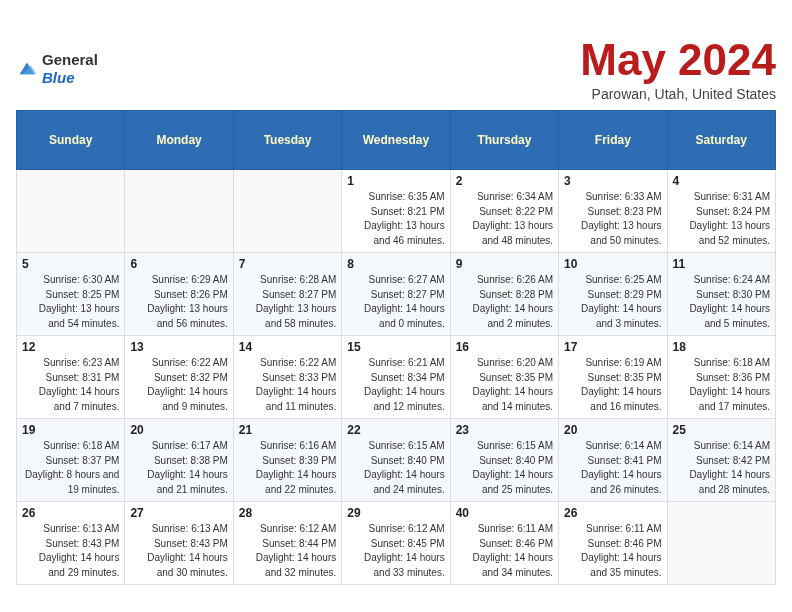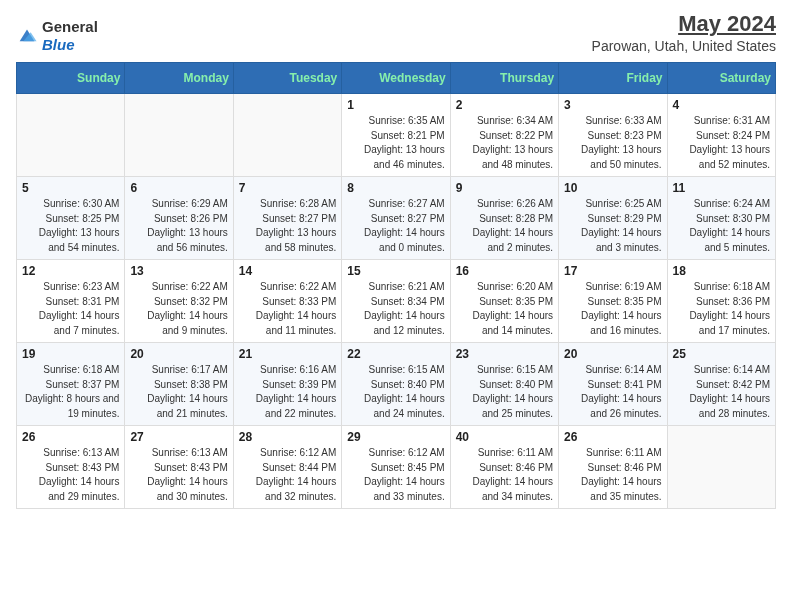--- a/index.html
+++ b/index.html
@@ -12,59 +12,59 @@
     }
     .page {
       width: 792px;
       min-height: 612px;
       padding: 12px 16px 8px 16px;
       background: #fff;
     }
     .header {
       display: flex;
       justify-content: space-between;
-      align-items: flex-end;
+      align-items: center;
       margin-bottom: 8px;
+      margin-top: 24px;
     }
     .logo {
       display: flex;
       align-items: center;
       gap: 4px;
     }
     .logo-icon {
       width: 22px;
       height: 22px;
     }
     .title-area {
       text-align: right;
     }
     .main-title {
-      font-size: 22px;
+      font-size: 44px;
       font-weight: bold;
-      color: #404040;
+      color: #b91c1c;
       line-height: 1.1;
-      text-decoration: underline;
     }
     .subtitle {
       font-size: 14px;
       color: #444;
       margin-top: 2px;
     }
     .calendar {
       width: 100%;
       border-collapse: collapse;
       border: 1px solid #ccc;
     }
     .calendar th {
       background-color: #2e6db4;
-      color: #86efac;
+      color: #fef9c3;
       font-size: 12px;
       font-weight: bold;
-      padding: 8px 4px;
-      text-align: right;
+      padding: 22px 4px;
+      text-align: center;
       border: 1px solid #2560a0;
     }
     .calendar td {
       vertical-align: top;
       padding: 4px 5px;
       font-size: 10.5px;
       color: #222;
       border: 1px solid #ddd;
       background: #fff;
       width: calc(100% / 7);

